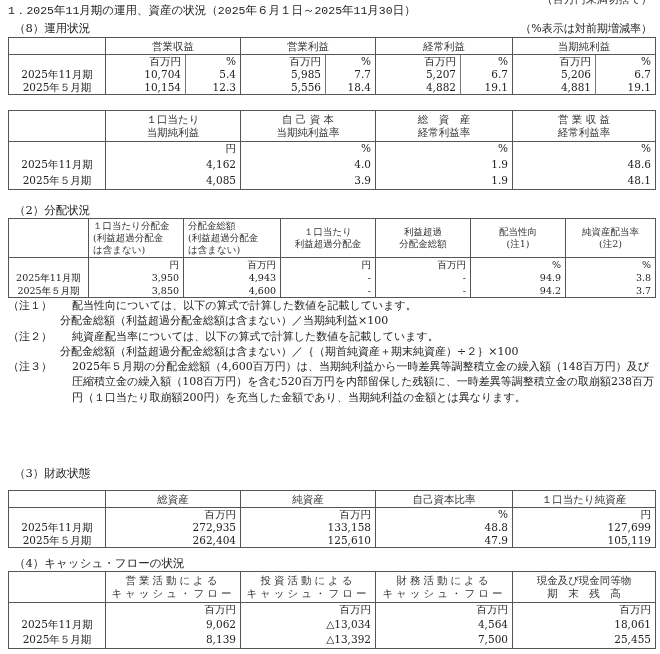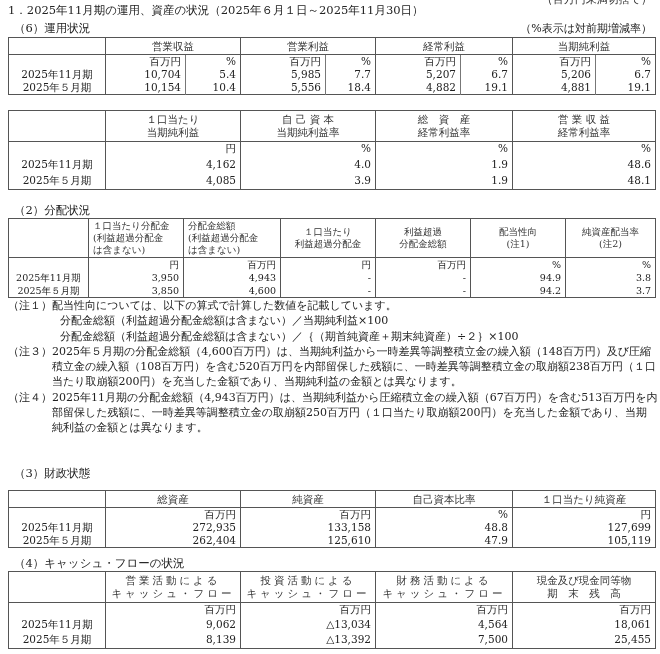--- a/index.html
+++ b/index.html
@@ -3,47 +3,47 @@
 <meta charset="utf-8">
 <style>
   html, body { margin:0; padding:0; background:#ffffff; }
   body {
     width:660px; height:654px; overflow:hidden; position:relative;
     font-family: "DejaVu Serif", "Liberation Serif", serif;
     color:#222; font-size:10.5px;
   }
   .abs { position:absolute; }
   .topcut { right:8px; top:-8px; font-size:11px; color:#333; }
-  .h1 { left:8px; top:3px; font-size:11.5px; }
+  .h1 { left:8px; top:3px; font-size:11.5px;font-family:Liberation Mono, monospace; }
   .h2 { left:14px; top:21px; font-size:11.5px; }
   .note-r { right:8px; top:21px; font-size:11px; }
   table { border-collapse:collapse; position:absolute; left:8px; width:647px; table-layout:fixed; }
   td, th { padding:0 4px; font-weight:normal; font-size:10.5px; line-height:13px; white-space:nowrap; }
   th { text-align:center; color:#333; }
   td.num { text-align:right; }
   td.lbl { text-align:center; }
   .tb { border:1.5px solid #555; }
   .tb th, .tb td { border-left:1.5px solid #555; }
   .tb tr.hdr th, .tb tr.hdr td { border-bottom:1.5px solid #555; }
   .tb .thin { border-left:1px solid #777; }
   .tb .noleft { border-left:none; }
   .two-line th { line-height:13px; padding-top:2px; padding-bottom:2px; }
   .notes { left:8px; top:298px; width:650px; font-size:11px; line-height:15.3px; }
-  .note-item { display:flex; }
+  .note-item { display:flex;gap:20px; }
   .note-tag { width:44px; flex:none; }
   .note-body { flex:1; }
   .indent { padding-left:52px; }
   .small th, .small td { font-size:9.5px; }
 </style>
 </head>
 <body>
 
 <div class="abs topcut">（百万円未満切捨て）</div>
 <div class="abs h1">1．2025年11月期の運用、資産の状況（2025年６月１日～2025年11月30日）</div>
-<div class="abs h2">（6）運用状況</div>
+<div class="abs h2">（8）運用状況</div>
 <div class="abs note-r">（%表示は対前期増減率）</div>
 
 <table class="tb" style="top:37px;border-radius:12px;">
   <colgroup>
     <col style="width:97px">
       <col style="width:80px">
       <col style="width:55px">
       <col style="width:85px">
       <col style="width:50px">
       <col style="width:85px">
@@ -77,21 +77,21 @@
     <td class="num">5,985</td>
     <td class="num thin">7.7</td>
     <td class="num">5,207</td>
     <td class="num thin">6.7</td>
     <td class="num">5,206</td>
     <td class="num thin">6.7</td>
   </tr>
   <tr>
     <td class="lbl noleft">2025年５月期</td>
     <td class="num">10,154</td>
-    <td class="num thin">10.4</td>
+    <td class="num thin">12.3</td>
     <td class="num">5,556</td>
     <td class="num thin">18.4</td>
     <td class="num">4,882</td>
     <td class="num thin">19.1</td>
     <td class="num">4,881</td>
     <td class="num thin">19.1</td>
   </tr>
 </tbody>
   </table>
 
@@ -186,29 +186,29 @@
   </tr>
 </tbody>
   </table>
 
 <div class="abs notes">
   <div class="note-item">
     <span class="note-tag">（注１）</span>
     <span class="note-body">配当性向については、以下の算式で計算した数値を記載しています。</span>
   </div>
   <div class="indent">分配金総額（利益超過分配金総額は含まない）／当期純利益×100</div>
+  <div class="note-item">
+    <span class="note-tag">（注２）</span>
+    <span class="note-body">純資産配当率については、以下の算式で計算した数値を記載しています。</span>
+  </div>
   <div class="indent">分配金総額（利益超過分配金総額は含まない）／｛（期首純資産＋期末純資産）÷２｝×100</div>
   <div class="note-item">
     <span class="note-tag">（注３）</span>
     <span class="note-body">2025年５月期の分配金総額（4,600百万円）は、当期純利益から一時差異等調整積立金の繰入額（148百万円）及び圧縮積立金の繰入額（108百万円）を含む520百万円を内部留保した残額に、一時差異等調整積立金の取崩額238百万円（１口当たり取崩額200円）を充当した金額であり、当期純利益の金額とは異なります。</span>
   </div>
-  <div class="note-item">
-    <span class="note-tag">（注４）</span>
-    <span class="note-body">2025年11月期の分配金総額（4,943百万円）は、当期純利益から圧縮積立金の繰入額（67百万円）を含む513百万円を内部留保した残額に、一時差異等調整積立金の取崩額250百万円（１口当たり取崩額200円）を充当した金額であり、当期純利益の金額とは異なります。</span>
-  </div>
 </div>
 
 <div class="abs h2" style="top:466px">（3）財政状態</div>
 
 <table class="tb" style="top:482px;margin-top:8px;">
   <colgroup>
     <col style="width:97px">
       <col style="width:135px">
       <col style="width:135px">
       <col style="width:137px">

